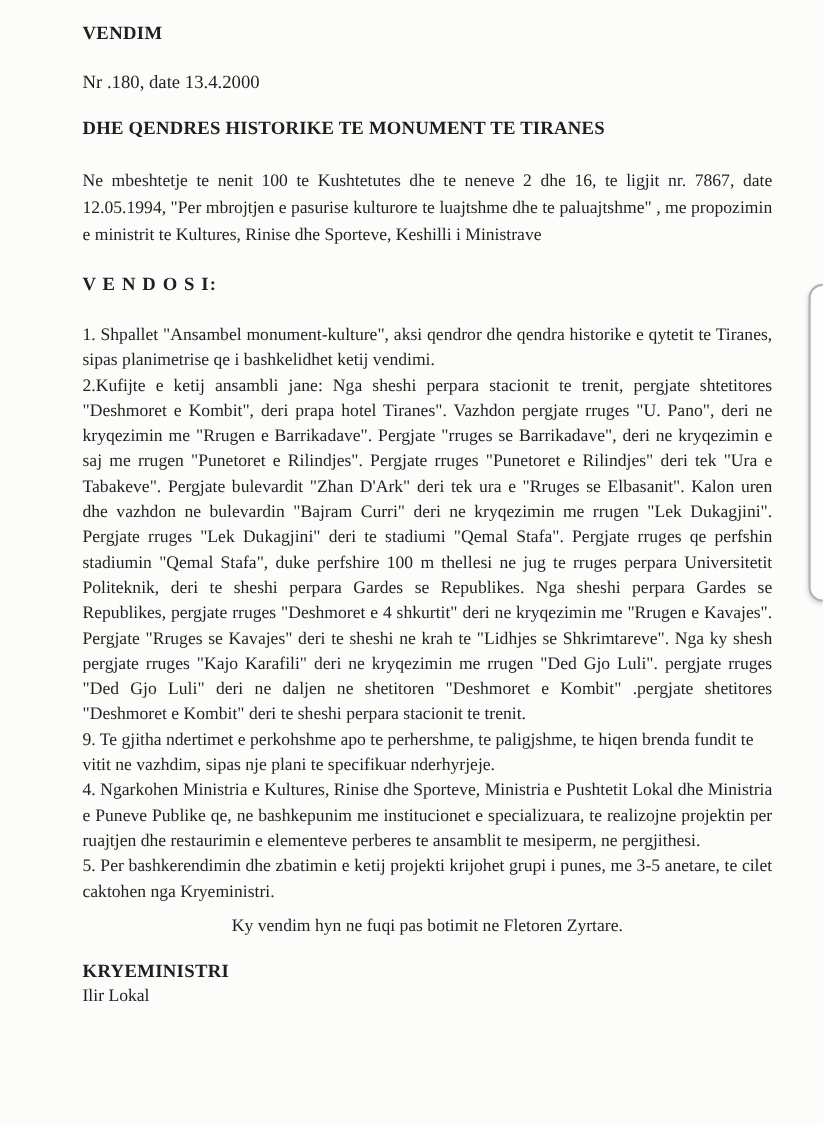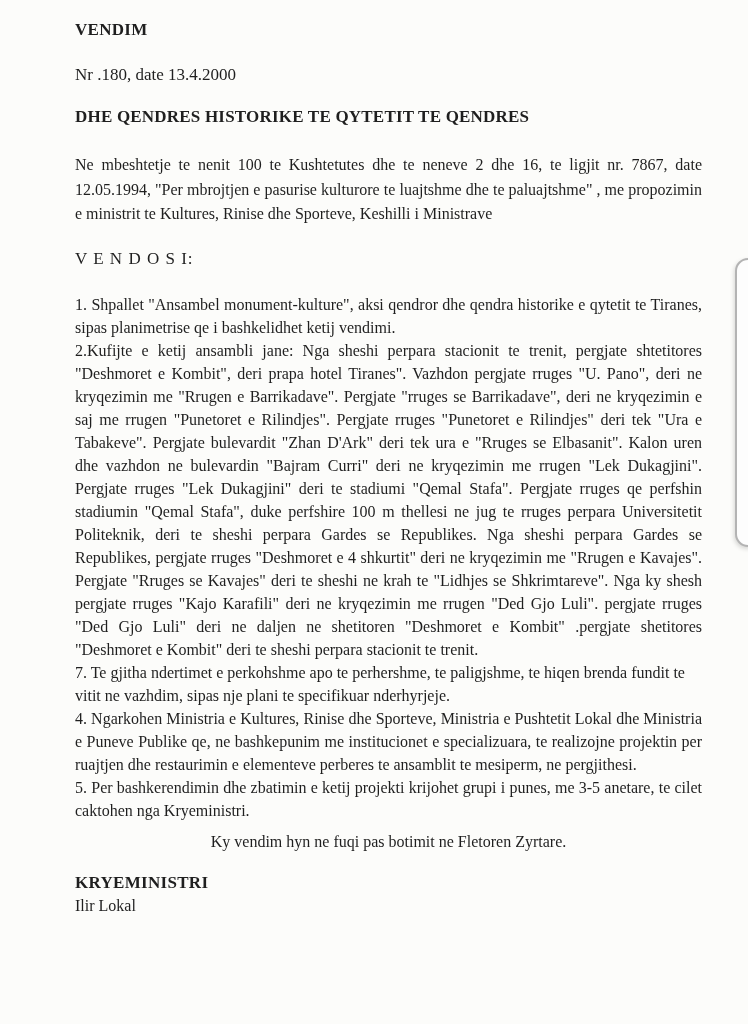--- a/index.html
+++ b/index.html
@@ -51,21 +51,21 @@
   .preamble {
     margin: 25px 0 0 0;
     font-size: 16px;
     line-height: 24.5px;
     text-align: justify;
   }
   .decision-heading {
     margin: 20px 0 8px 0;
     font-size: 17px;
     line-height: 23px;
-    font-weight: 400;
+    font-weight: 700;
     letter-spacing: 1px;
   }
   .body-block {
     margin-top: 23px;
   }
   .article {
     margin: 0;
     font-size: 16px;
     line-height: 23px;
     text-align: justify;
@@ -112,31 +112,31 @@
 <body>
 
 <div class="page">
   <div class="content">
 
     <h1 class="kicker">VENDIM</h1>
 
     <p class="reference">Nr .180, date 13.4.2000</p>
 
     <h2 class="doc-title">
-      <span class="t-line">DHE QENDRES HISTORIKE TE QYTETIT TE QENDRES</span>
+      <span class="t-line">DHE QENDRES HISTORIKE TE MONUMENT TE TIRANES</span>
     </h2>
 
     <p class="preamble">Ne mbeshtetje te nenit 100 te Kushtetutes dhe te neneve 2 dhe 16, te ligjit nr. 7867, date 12.05.1994, "Per mbrojtjen e pasurise kulturore te luajtshme dhe te paluajtshme" , me propozimin e ministrit te Kultures, Rinise dhe Sporteve, Keshilli i Ministrave</p>
 
     <h3 class="decision-heading">V E N D O S I:</h3>
 
     <div class="body-block">
       <p class="article">1. Shpallet "Ansambel monument-kulture", aksi qendror dhe qendra historike e qytetit te Tiranes, sipas planimetrise qe i bashkelidhet ketij vendimi.</p>
       <p class="article">2.Kufijte e ketij ansambli jane: Nga sheshi perpara stacionit te trenit, pergjate shtetitores "Deshmoret e Kombit", deri prapa hotel Tiranes". Vazhdon pergjate rruges "U. Pano", deri ne kryqezimin me "Rrugen e Barrikadave". Pergjate "rruges se Barrikadave", deri ne kryqezimin e saj me rrugen "Punetoret e Rilindjes". Pergjate rruges "Punetoret e Rilindjes" deri tek "Ura e Tabakeve". Pergjate bulevardit "Zhan D'Ark" deri tek ura e "Rruges se Elbasanit". Kalon uren dhe vazhdon ne bulevardin "Bajram Curri" deri ne kryqezimin me rrugen "Lek Dukagjini". Pergjate rruges "Lek Dukagjini" deri te stadiumi "Qemal Stafa". Pergjate rruges qe perfshin stadiumin "Qemal Stafa", duke perfshire 100 m thellesi ne jug te rruges perpara Universitetit Politeknik, deri te sheshi perpara Gardes se Republikes. Nga sheshi perpara Gardes se Republikes, pergjate rruges "Deshmoret e 4 shkurtit" deri ne kryqezimin me "Rrugen e Kavajes". Pergjate "Rruges se Kavajes" deri te sheshi ne krah te "Lidhjes se Shkrimtareve". Nga ky shesh pergjate rruges "Kajo Karafili" deri ne kryqezimin me rrugen "Ded Gjo Luli". pergjate rruges "Ded Gjo Luli" deri ne daljen ne shetitoren "Deshmoret e Kombit" .pergjate shetitores "Deshmoret e Kombit" deri te sheshi perpara stacionit te trenit.</p>
-      <p class="article ragged">7. Te gjitha ndertimet e perkohshme apo te perhershme, te paligjshme, te hiqen brenda fundit te vitit ne vazhdim, sipas nje plani te specifikuar nderhyrjeje.</p>
+      <p class="article ragged">9. Te gjitha ndertimet e perkohshme apo te perhershme, te paligjshme, te hiqen brenda fundit te vitit ne vazhdim, sipas nje plani te specifikuar nderhyrjeje.</p>
       <p class="article">4. Ngarkohen Ministria e Kultures, Rinise dhe Sporteve, Ministria e Pushtetit Lokal dhe Ministria e Puneve Publike qe, ne bashkepunim me institucionet e specializuara, te realizojne projektin per ruajtjen dhe restaurimin e elementeve perberes te ansamblit te mesiperm, ne pergjithesi.</p>
       <p class="article">5. Per bashkerendimin dhe zbatimin e ketij projekti krijohet grupi i punes, me 3-5 anetare, te cilet caktohen nga Kryeministri.</p>
       <p class="closing">Ky vendim hyn ne fuqi pas botimit ne Fletoren Zyrtare.</p>
     </div>
 
     <div class="signature">
       <p class="signature-title">KRYEMINISTRI</p>
       <p class="signature-name">Ilir Lokal</p>
     </div>
 

